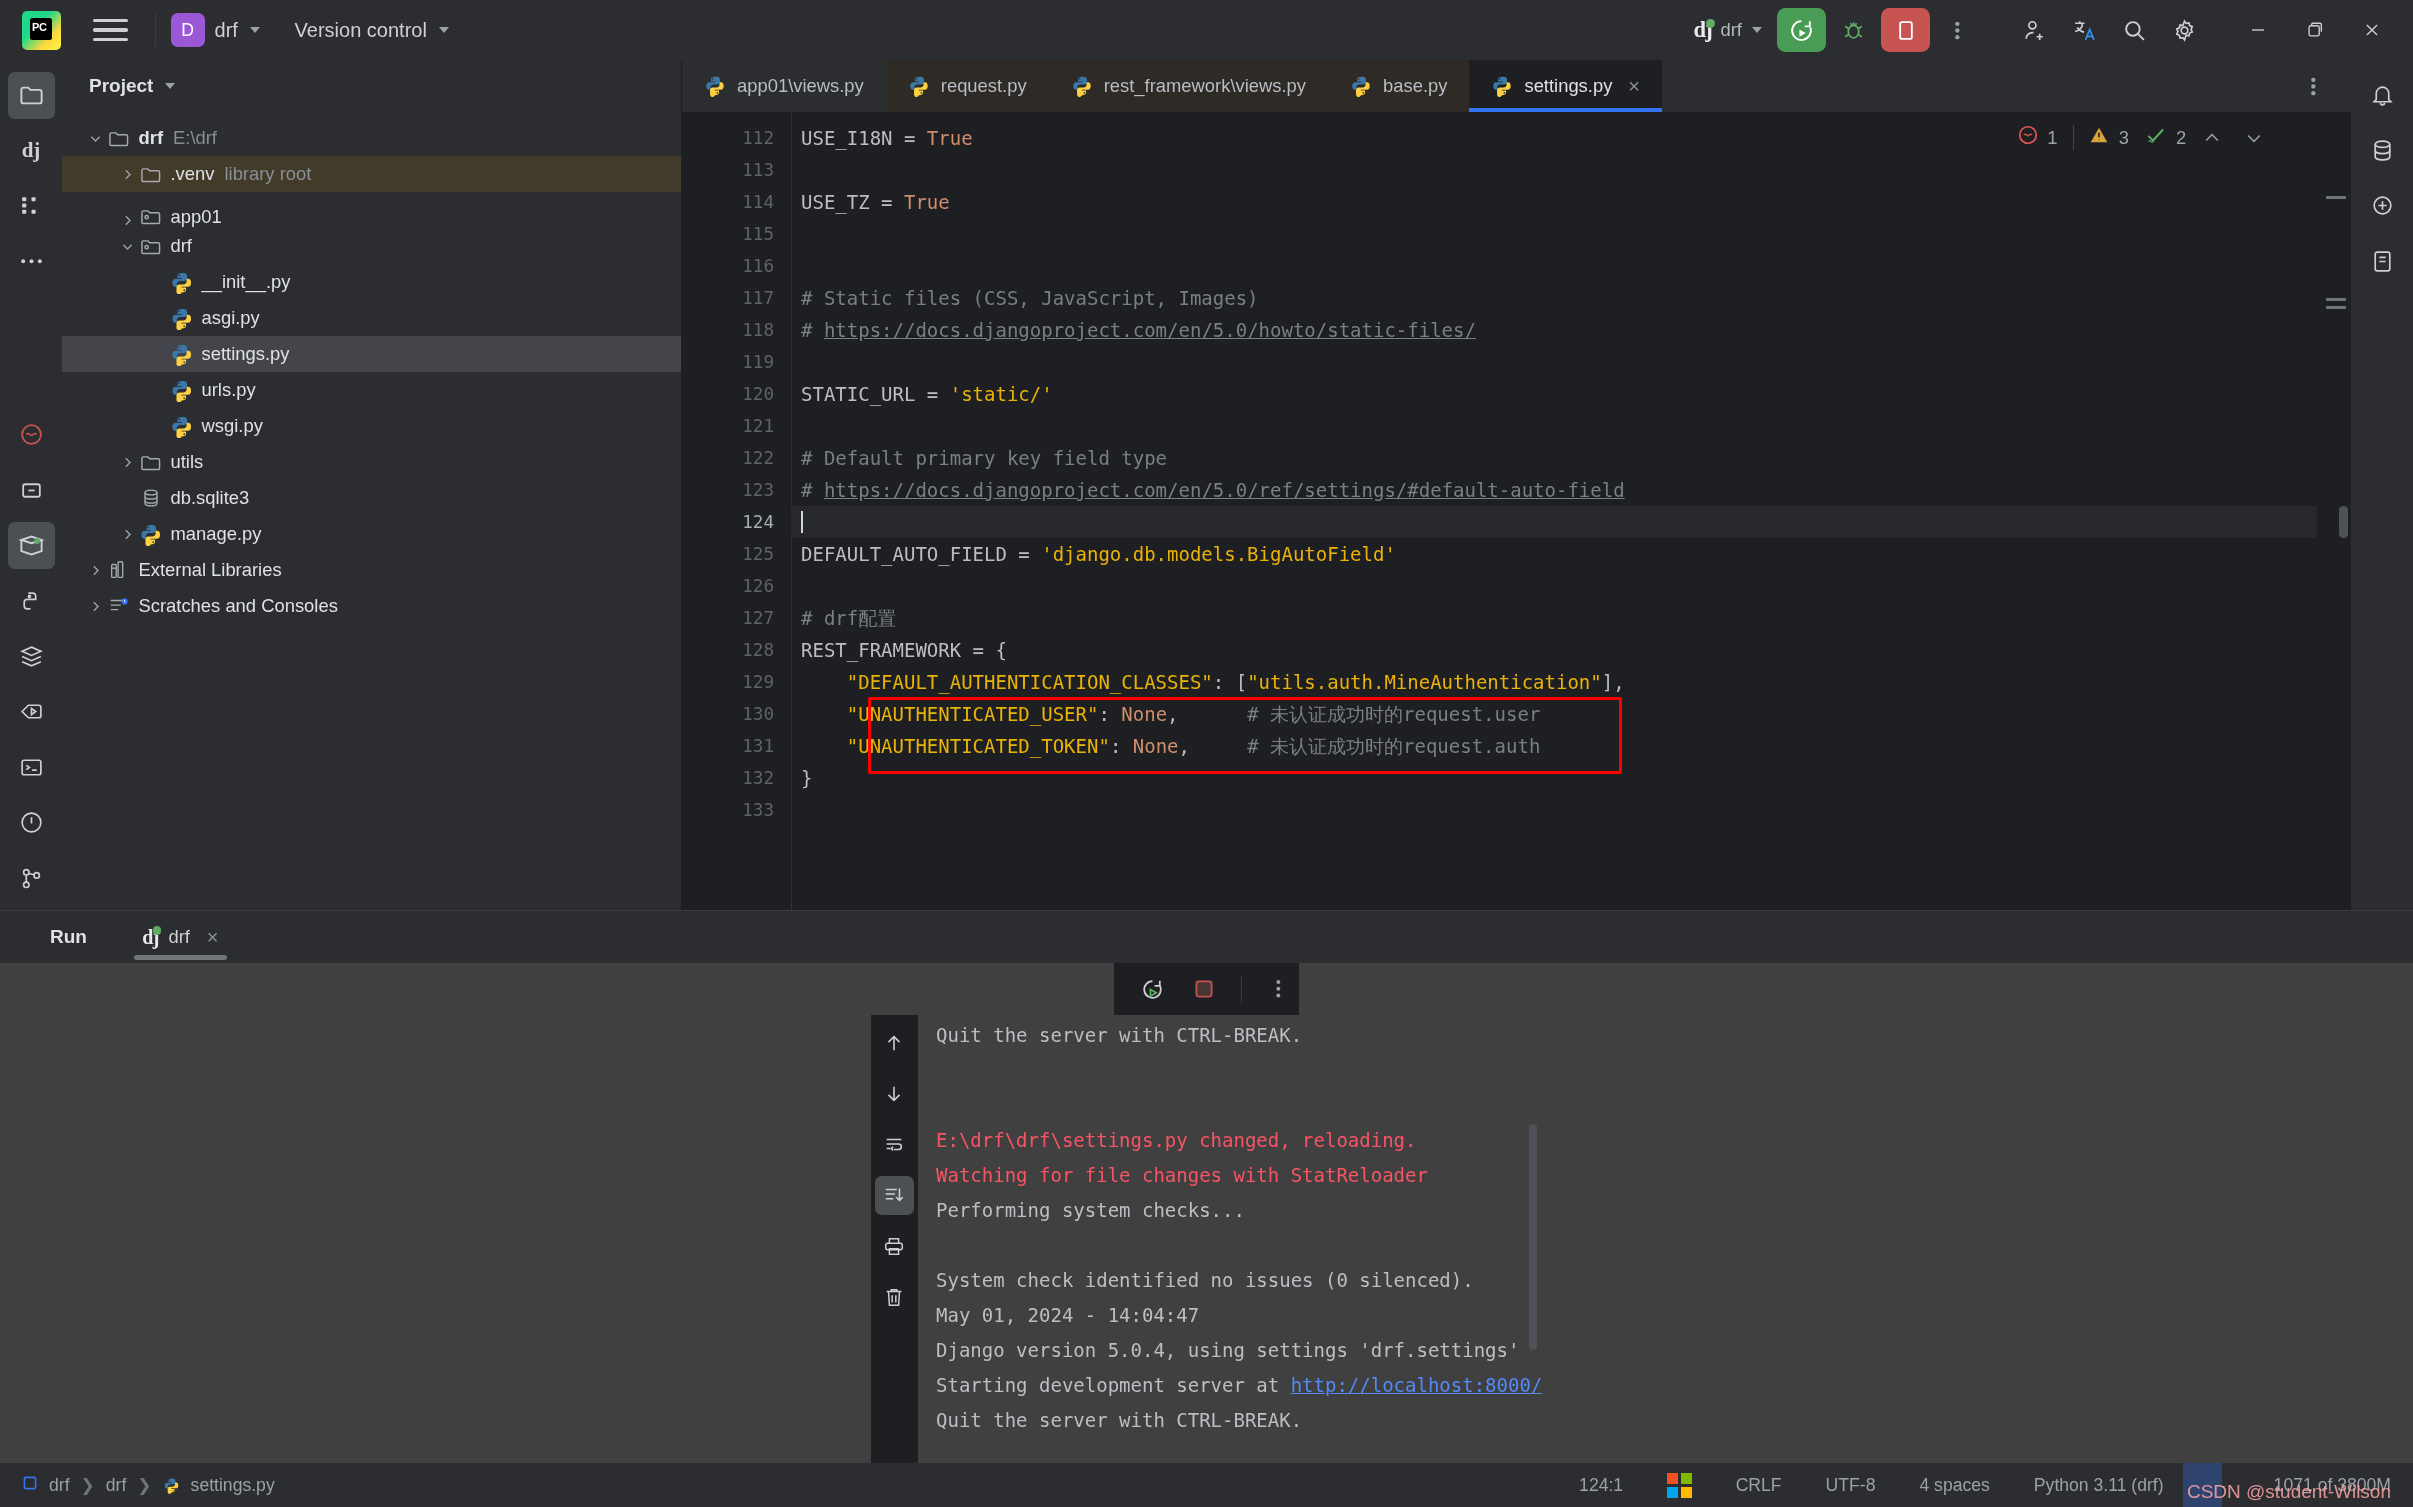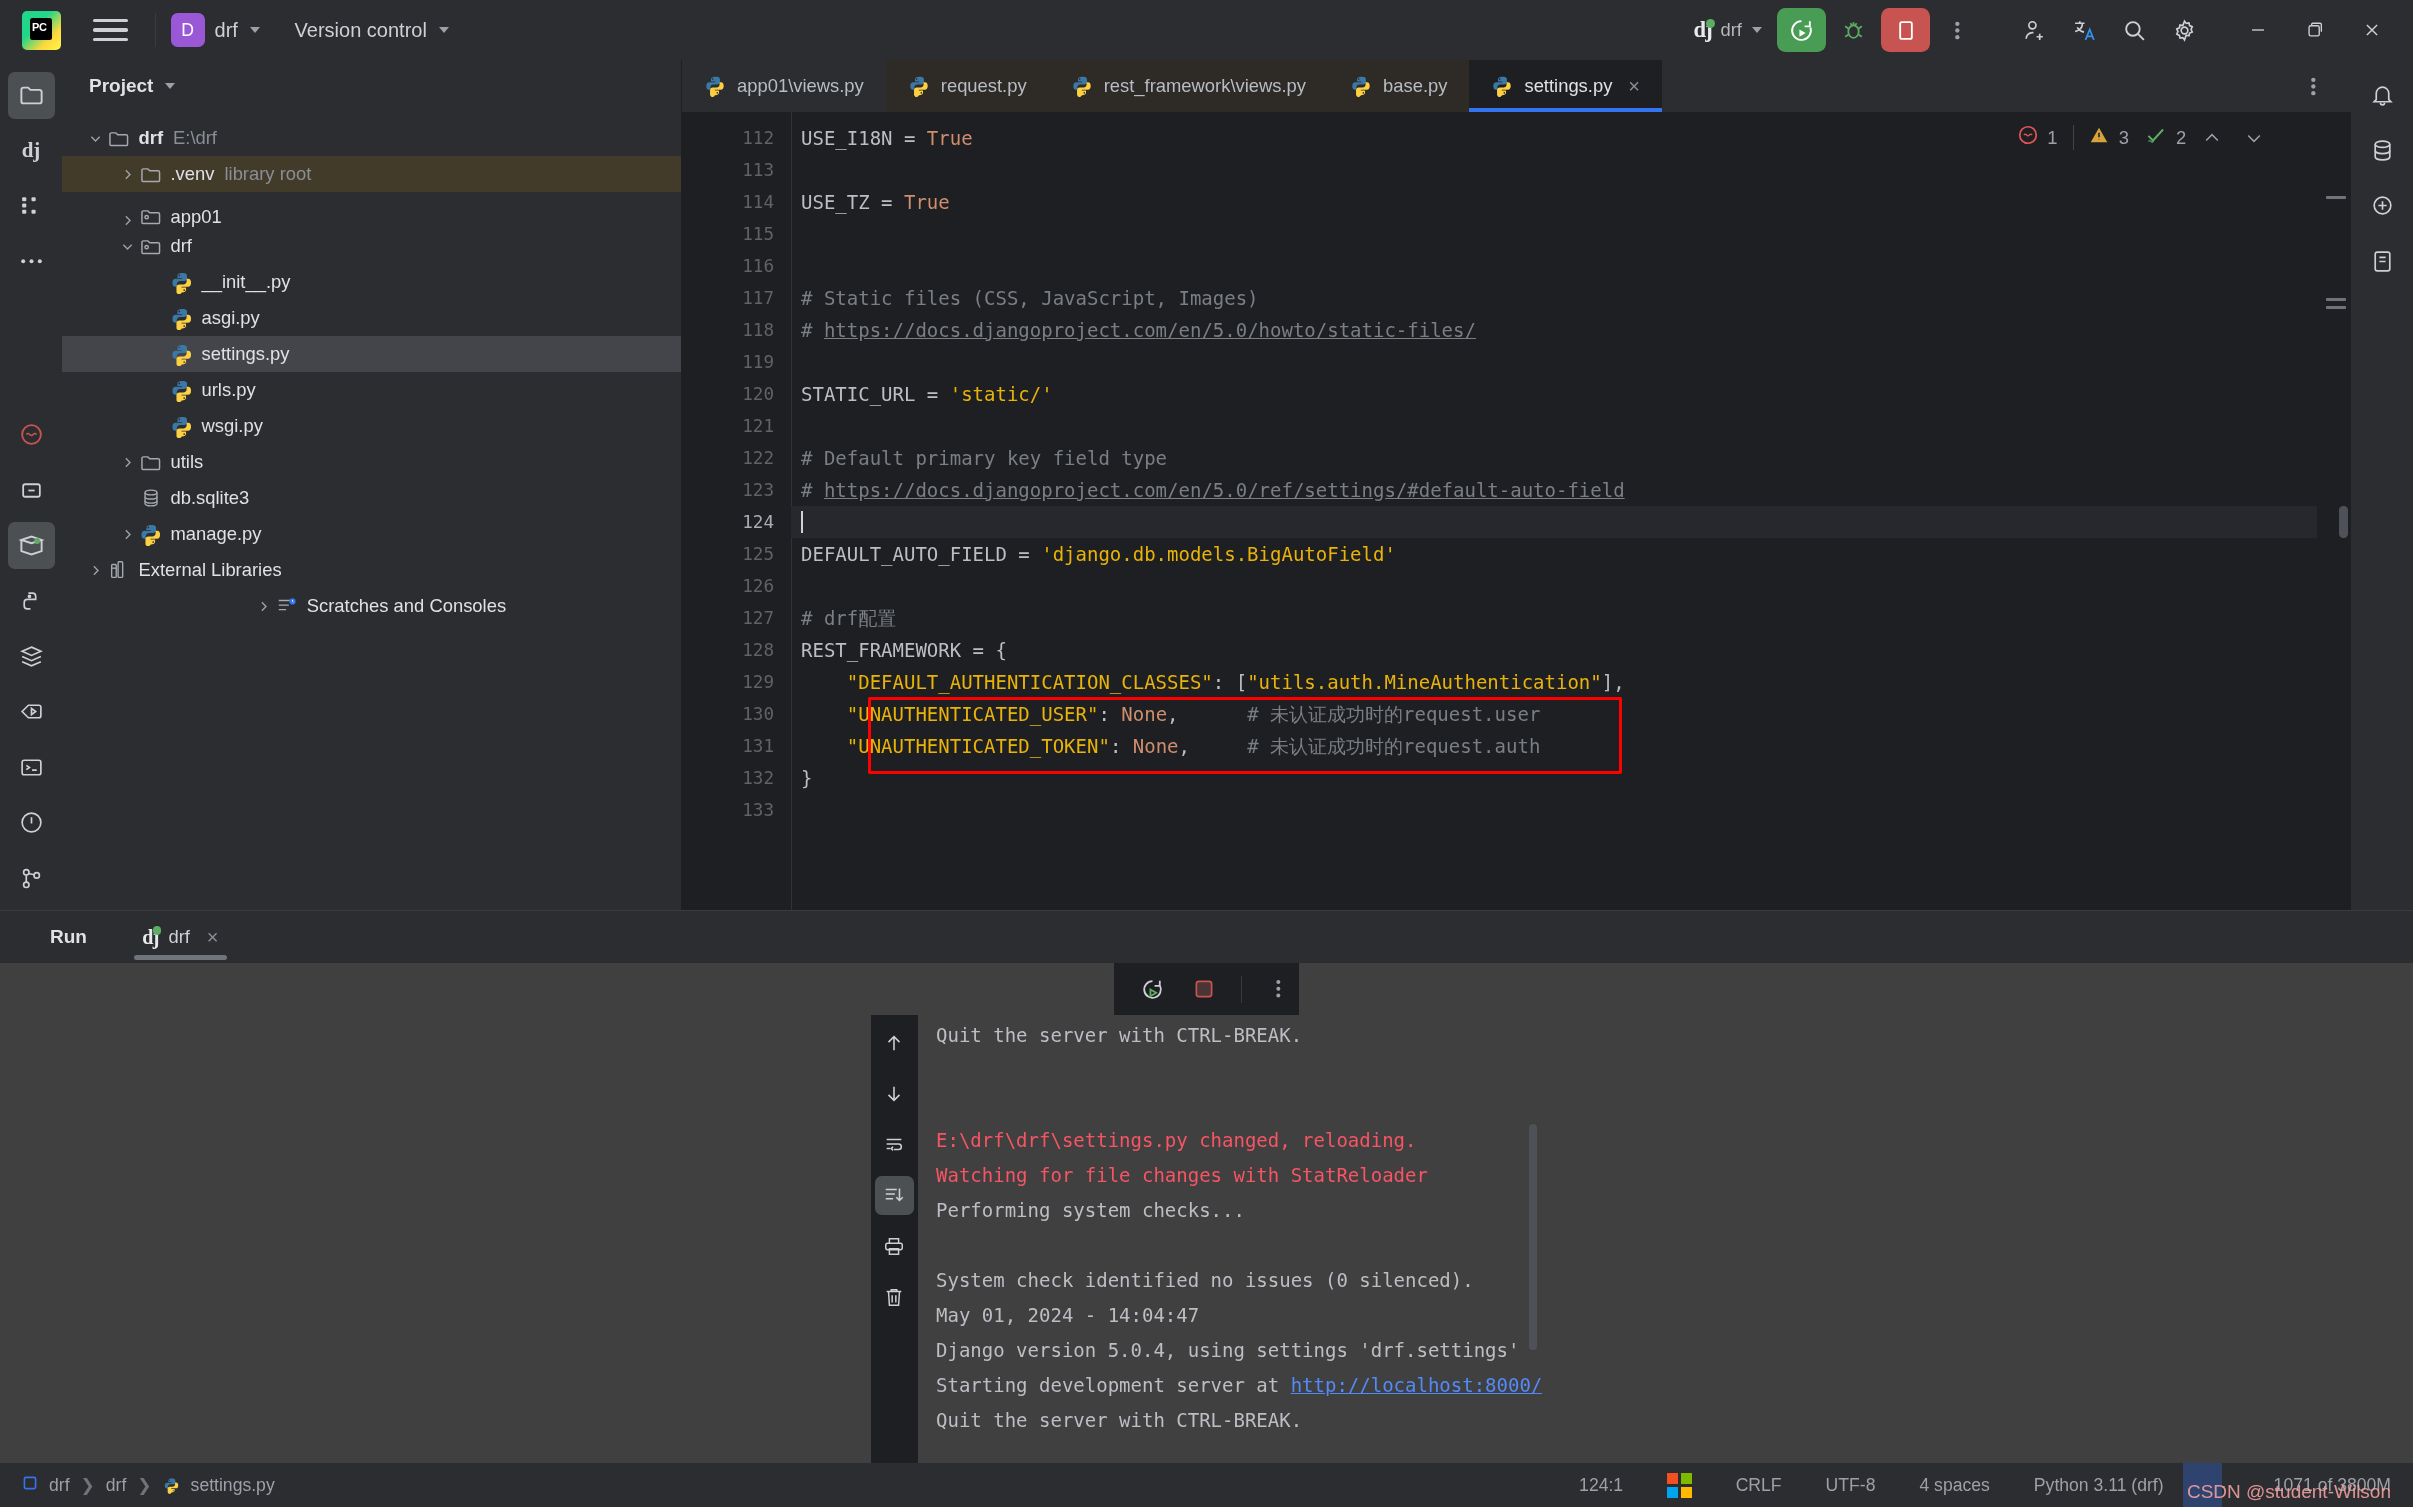--- a/index.html
+++ b/index.html
@@ -527,21 +527,21 @@
             </span>
             <span class="tico">
               <svg width="22" height="22" viewBox="0 0 24 24" fill="none" stroke="#a6a9b0" stroke-width="1.5">
    <rect x="4" y="6" width="5" height="14" rx="1"></rect>
                 <rect x="11" y="3" width="5" height="17" rx="1"></rect>
                 <path d="M4 10h5"></path>
               </svg>
             </span>
             <span class="tlabel">External Libraries</span>
           </div>
-          <div class="trow" style="padding-left: 22px; justify-content: center;">
+          <div class="trow" style="padding-left: 22px;">
             <span class="arrow">
               <svg width="15" height="15" viewBox="0 0 18 18" fill="none" stroke="#9da0a8" stroke-width="1.7">
                 <path d="M7 4l5 5-5 5"></path>
               </svg>
             </span>
             <span class="tico">
               <svg width="22" height="22" viewBox="0 0 24 24" fill="none" stroke="#a6a9b0" stroke-width="1.5">
    <path d="M3 6h14M3 11h11M3 16h8"></path>
                 <circle cx="18" cy="7" r="3.4" fill="#3574f0" stroke="none"></circle>
    <path d="M18 5.4V7l1.1.8" stroke="#fff" stroke-width="1"></path>

